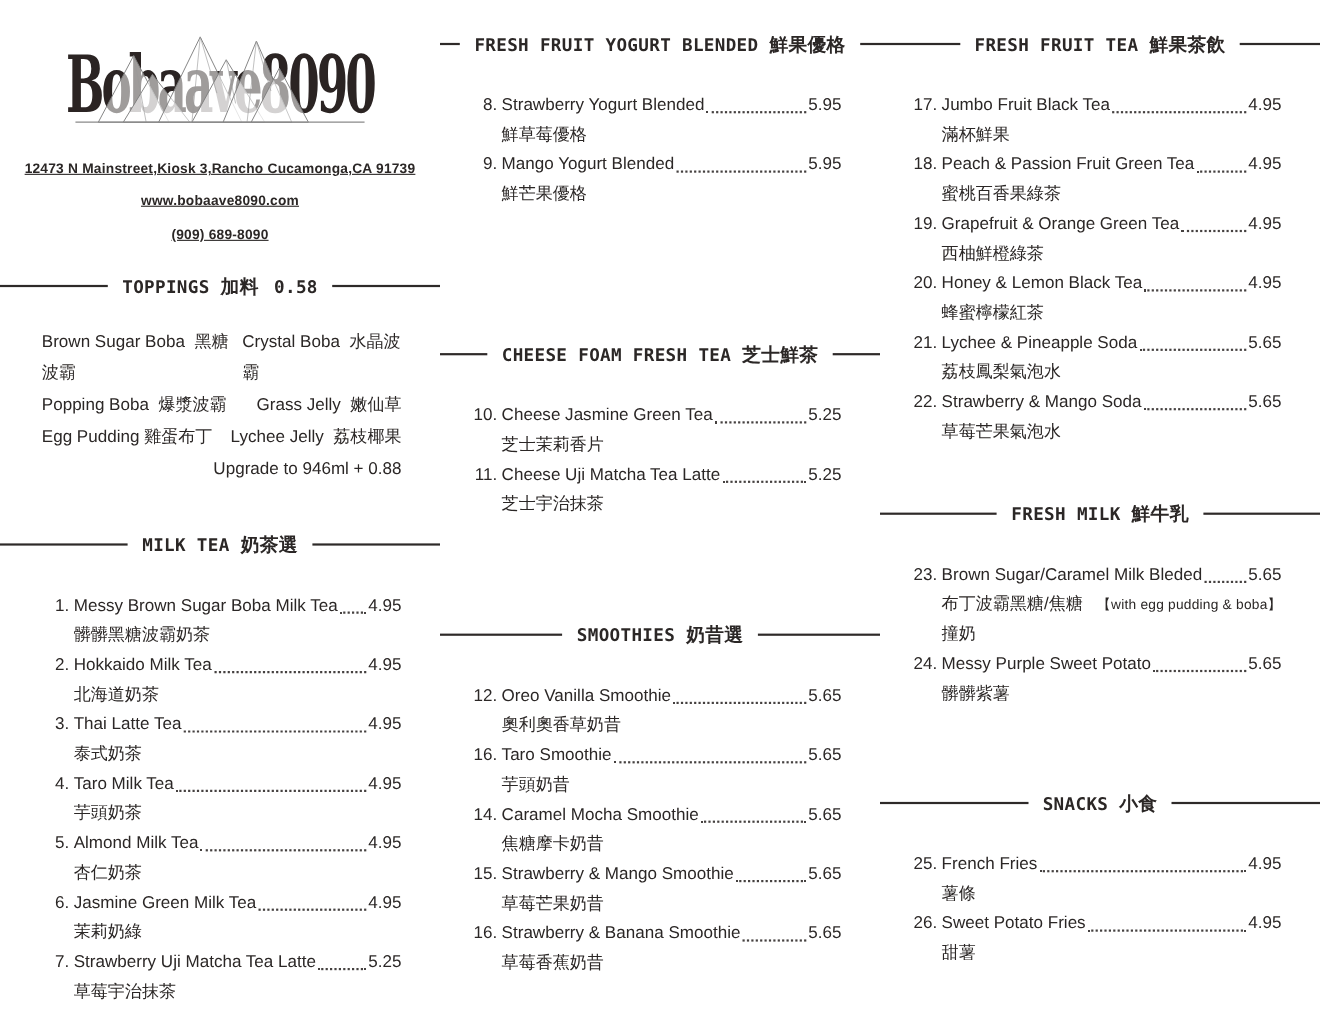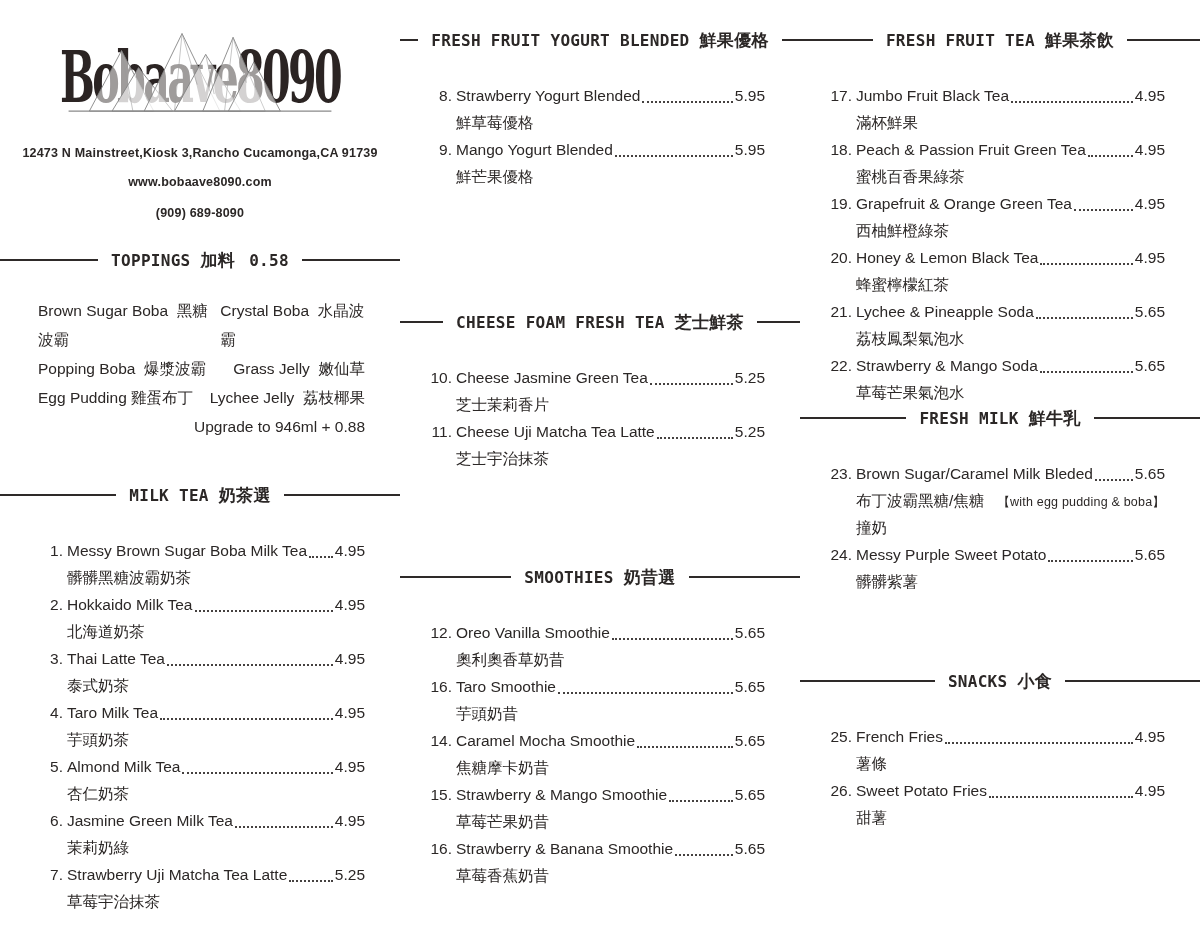--- a/index.html
+++ b/index.html
@@ -3,40 +3,40 @@
 <meta charset="utf-8">
 <style>
   * { margin:0; padding:0; box-sizing:border-box; }
   html,body { width:1200px; height:927px; }
   body { background:#ffffff; font-family:"Liberation Sans",sans-serif; color:#2b2726; overflow:hidden; }
   .page { display:flex; width:1200px; height:927px; }
   .col { width:400px; flex:none; }
   .col-mid, .col-right { padding-top:28px; }
 
   
-  .brand { text-align:center; padding-top:26px; }
+  .brand { text-align:center; padding-top:26px;text-decoration:underline; }
   .logo-svg { width:302px; height:104px; display:block; margin:0 auto; }
   .brand-line { font-size:12.5px; font-weight:bold; letter-spacing:0.2px; }
   .brand-address { margin-top:16px; }
   .brand-website { margin-top:15px;text-align:center; }
   .brand-phone { margin-top:17px; }
 
   
   .sec-header { display:flex; align-items:center; height:24px; }
   .rule { flex:1; height:2px; background:#2e2a29; min-width:6px; }
   .sec-title { white-space:nowrap; padding:0 13px; font-family:"DejaVu Sans Mono",monospace;
                font-weight:bold; font-size:16px; letter-spacing:0.3px; color:#2b2726; }
   .sec-title .t-zh { margin-left:10px; font-size:17px; }
   .sec-title .t-price { margin-left:14px; }
 
   .sec-toppings   { margin-top:28px; }
   .sec-milk-tea   { margin-top:42px; }
   .sec-cheese     { margin-top:120px; }
   .sec-smoothies  { margin-top:93px; }
-  .sec-fresh-milk { }
+  .sec-fresh-milk { margin-top:49px; }
   .sec-snacks     { margin-top:74px; }
 
   
   .toppings { padding:24px 35px 0 38px; font-size:15.5px; }
   .top-row { display:flex; justify-content:space-between; line-height:29px; }
   .upgrade-note { text-align:right; line-height:29px; }
 
   
   .items { padding:30px 35px 0 25px; }
   .col-left .items { padding-left:36px; }

